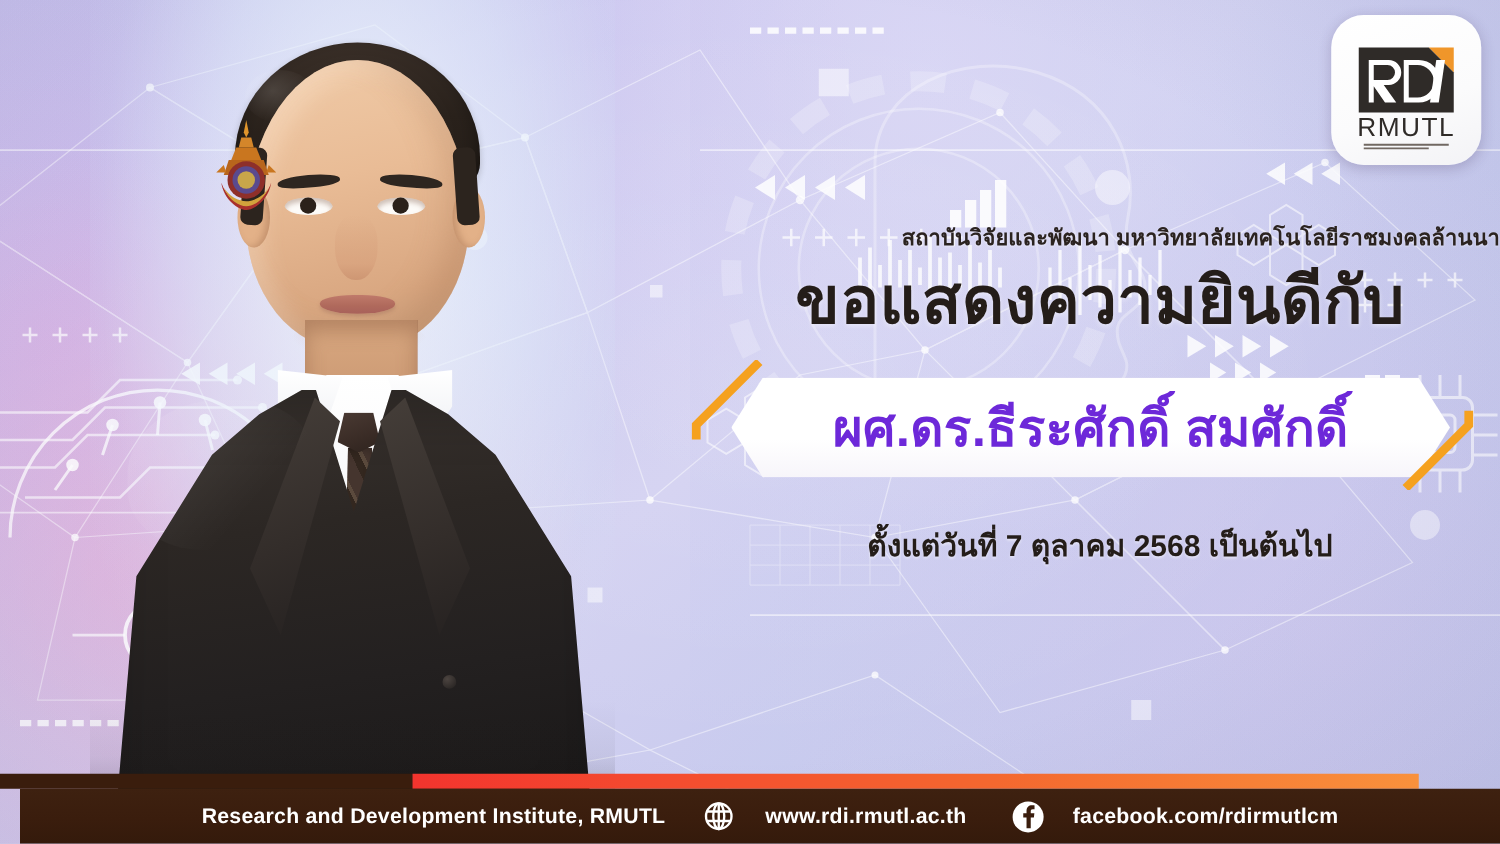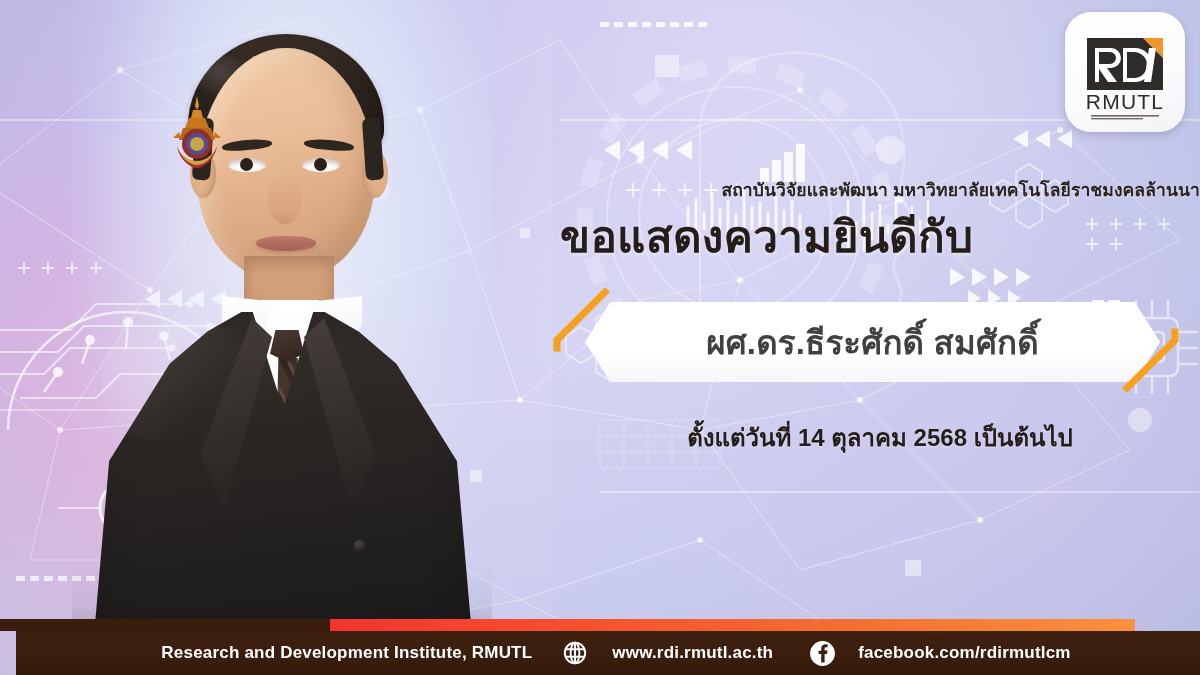--- a/index.html
+++ b/index.html
@@ -160,38 +160,38 @@
   
   .subtitle {
     position:absolute; left:560px; top:180px; width:640px;
     text-align:right;
     font-size:17.5px; font-weight:700; color:#2b2320;
     letter-spacing:.1px; line-height:1.25;
     text-shadow:0 1px 2px rgba(255,255,255,.55);
   }
   .headline {
     position:absolute; left:560px; top:212px; width:640px;
-    text-align:left;
-    font-size:44px; font-weight:700; color:#241d19;
+    text-align:center;
+    font-size:52px; font-weight:700; color:#241d19;
     letter-spacing:.3px; line-height:1.12;
     text-shadow:0 2px 4px rgba(255,255,255,.45);
   }
 
   
   .namebar { position:absolute; left:545px; top:292px; width:655px; height:100px; }
   .namebar .plate {
     position:absolute; left:40px; top:10px; width:575px; height:80px;
     background:linear-gradient(180deg,#ffffff 0%,#ffffff 62%,#f7f5fa 100%);
     clip-path:polygon(4.4% 0%, 95.6% 0%, 100% 50%, 95.6% 100%, 4.4% 100%, 0% 50%);
     box-shadow:0 4px 14px rgba(80,60,110,.20);
   }
   .namebar .nm {
     position:absolute; left:40px; top:10px; width:575px; height:80px;
     display:flex; align-items:center; justify-content:center;
-    font-size:33px; font-weight:700; color:#404040; letter-spacing:.2px;
+    font-size:41px; font-weight:700; color:#6d28d9; letter-spacing:.2px;
     white-space:nowrap;
   }
   .namebar .brk-l, .namebar .brk-r {
     position:absolute; width:64px; height:64px;
   }
   .namebar .brk-l { left:2px; top:-4px; }
   .namebar .brk-r { left:576px; top:36px; }
 
   
   .lower { position:absolute; left:560px; top:420px; width:640px; text-align:center; }
@@ -581,21 +581,21 @@
       <path d="M58 4 L10 52 L10 60" stroke="#f5a11f" stroke-width="7" fill="none" stroke-linecap="square"></path>
     </svg>
     <div class="plate"></div>
     <div class="nm">ผศ.ดร.ธีระศักดิ์ สมศักดิ์</div>
     <svg class="brk-r" viewBox="0 0 64 64">
       <path d="M6 60 L54 12 L54 4" stroke="#f5a11f" stroke-width="7" fill="none" stroke-linecap="square"></path>
     </svg>
   </div>
 
   <div class="lower">
-    <div class="l3">ตั้งแต่วันที่ 14 ตุลาคม 2568 เป็นต้นไป</div>
+    <div class="l3">ตั้งแต่วันที่ 7 ตุลาคม 2568 เป็นต้นไป</div>
   </div>
 
   <div class="accentbar">
     <div class="ab-brown"></div>
     <div class="ab-grad"></div>
   </div>
 
   <div class="footer">
     <div class="ftxt">Research and Development Institute, RMUTL</div>
     <div class="gap-a"></div>

